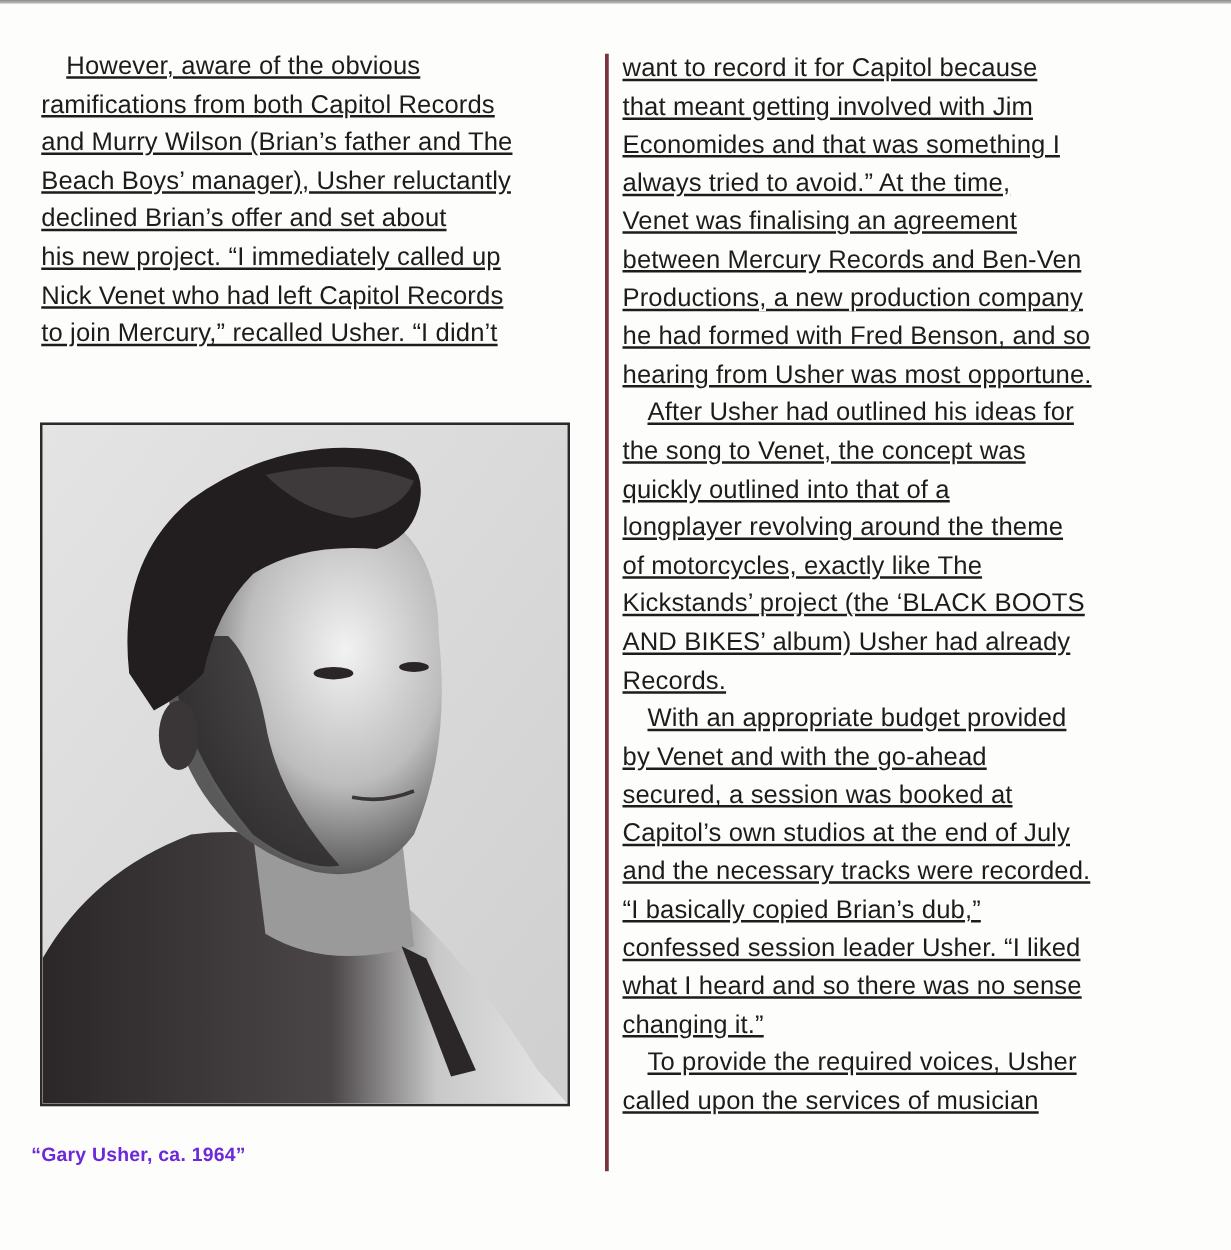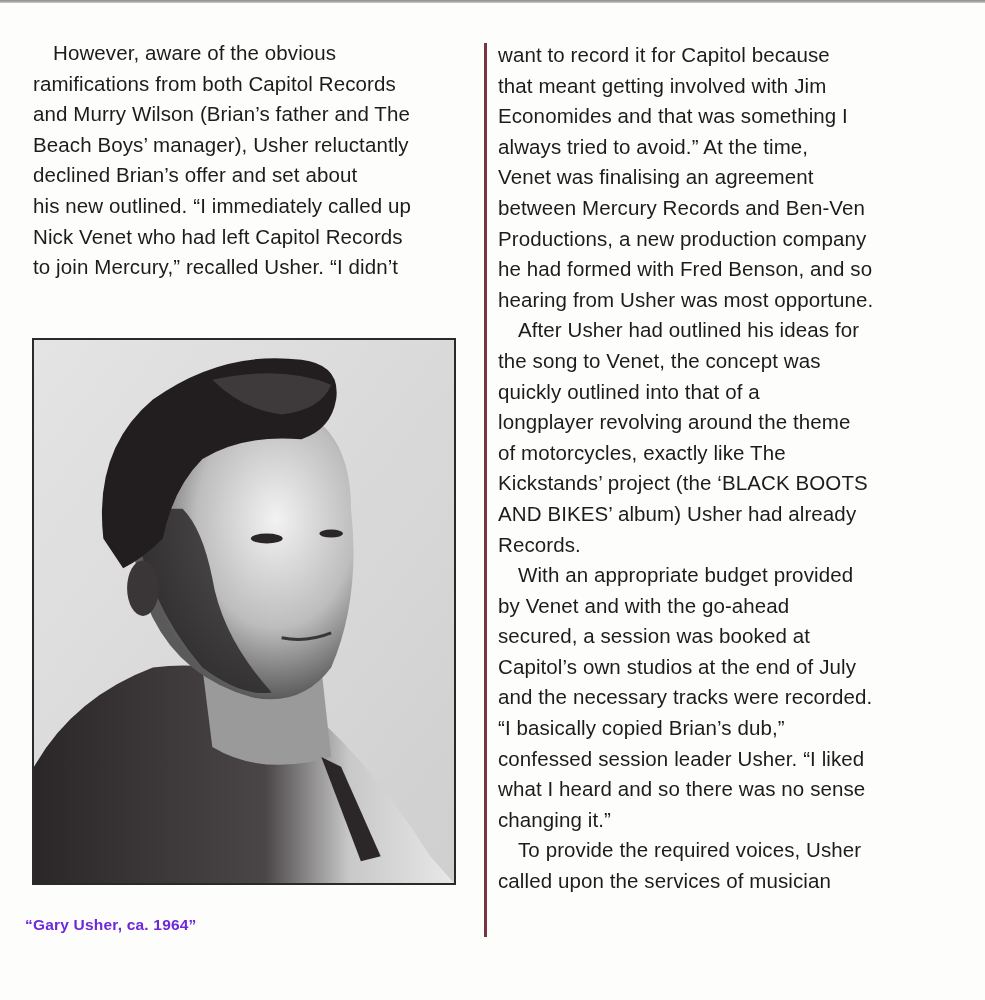--- a/index.html
+++ b/index.html
@@ -12,20 +12,21 @@
     }
     .top-rule {
       position: absolute; left: 0; top: 0; width: 985px; height: 3px;
       background: linear-gradient(#8a8a8a, #c9c9c9);
     }
     .col {
       position: absolute;
       font-size: 20.5px;
       line-height: 30.6px;
       letter-spacing: 0.1px;
+      text-decoration: underline;
     }
     .col .line { white-space: nowrap; display: block; height: 30.6px; }
     .col .indent { padding-left: 20px; }
     #left-col { left: 33px; top: 38px; width: 440px; }
     #right-col { left: 498px; top: 40px; width: 470px; }
     .divider {
       position: absolute; left: 484px; top: 43px; width: 3px; height: 894px;
       background: #7a3440;
     }
     .photo {
@@ -46,21 +47,21 @@
 <body>
 
 <div class="top-rule"></div>
 
 <div id="left-col" class="col">
     <span class="line indent">However, aware of the obvious</span>
     <span class="line">ramifications from both Capitol Records</span>
     <span class="line">and Murry Wilson (Brian’s father and The</span>
     <span class="line">Beach Boys’ manager), Usher reluctantly</span>
     <span class="line">declined Brian’s offer and set about</span>
-    <span class="line">his new outlined. “I immediately called up</span>
+    <span class="line">his new project. “I immediately called up</span>
     <span class="line">Nick Venet who had left Capitol Records</span>
     <span class="line">to join Mercury,” recalled Usher. “I didn’t</span>
   </div>
 
 <div class="photo" title="Black and white portrait of Gary Usher">
   <svg viewBox="0 0 424 547" preserveAspectRatio="none">
     <defs>
       <linearGradient id="bg" x1="0" y1="0" x2="1" y2="1">
         <stop offset="0" stop-color="#e4e4e4"></stop>
         <stop offset="1" stop-color="#cfcfcf"></stop>

